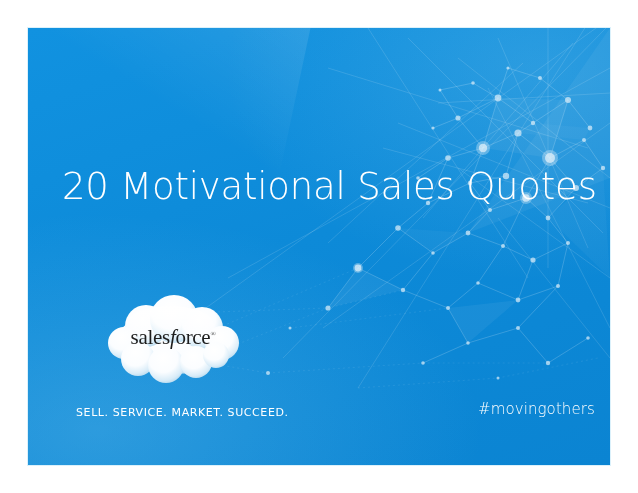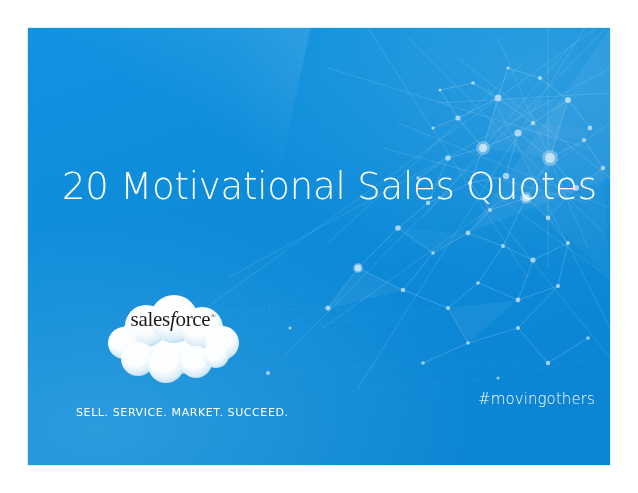--- a/index.html
+++ b/index.html
@@ -83,21 +83,21 @@
     position: absolute;
     left: 70px;
     top: 265px;
     width: 150px;
     height: 95px;
   }
   .logo-wrap svg { display: block; }
   .logo-wordmark {
     position: absolute;
     left: 0;
-    top: 16px;
+    top: 34px;
     width: 150px;
     text-align: center;
     font-family: "Liberation Serif", serif;
     font-size: 21px;
     color: #1d1d1d;
     letter-spacing: -0.3px;
     line-height: 1;
     white-space: nowrap;
   }
   .logo-wordmark .italic-f {
@@ -120,21 +120,21 @@
     font-size: 11px;
     font-weight: 400;
     letter-spacing: 0.6px;
     white-space: nowrap;
   }
 
   
   .hashtag {
     position: absolute;
     left: 450px;
-    top: 362px;
+    top: 372px;
     color: #ffffff;
     font-family: "DejaVu Sans", sans-serif;
     font-weight: 300;
     font-size: 15px;
     letter-spacing: 0.1px;
     white-space: nowrap;
   }
 </style>
 </head>
 <body>

